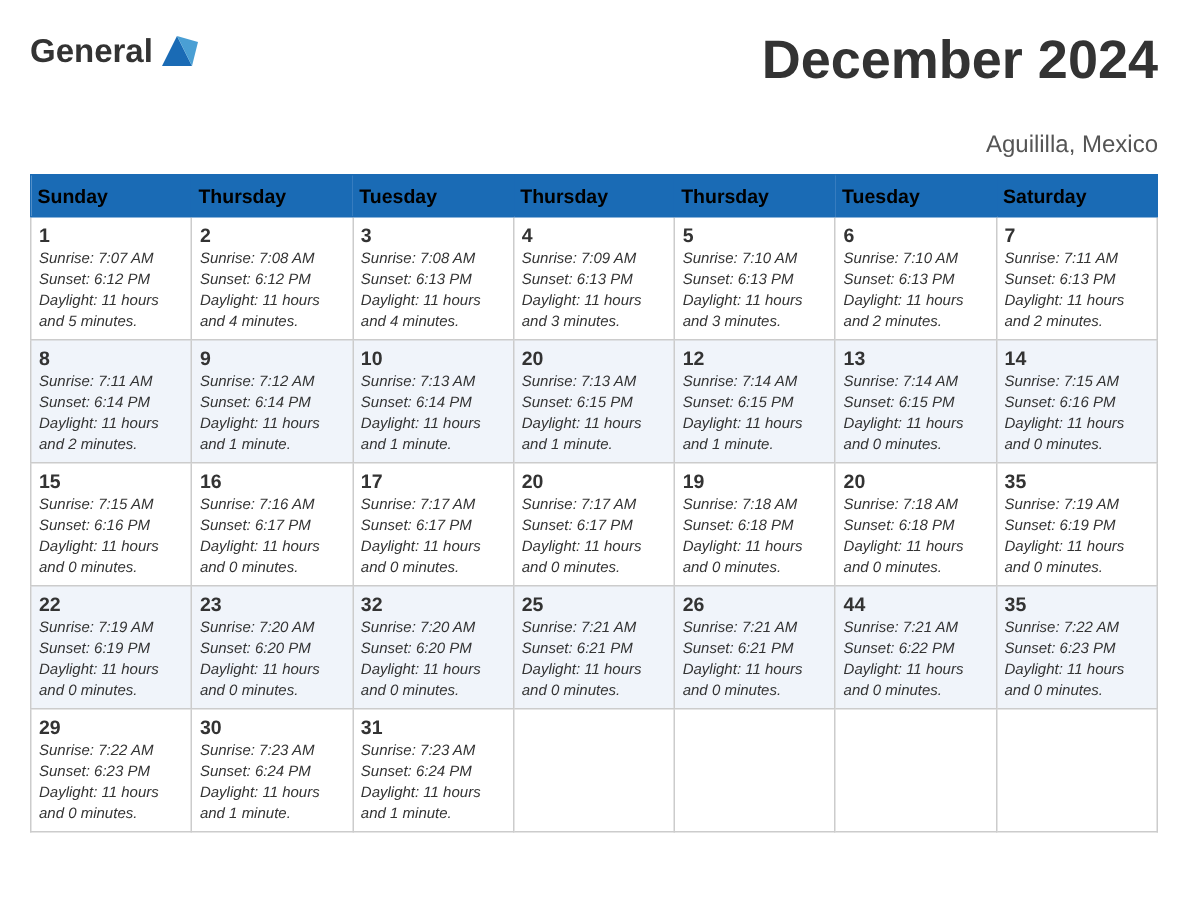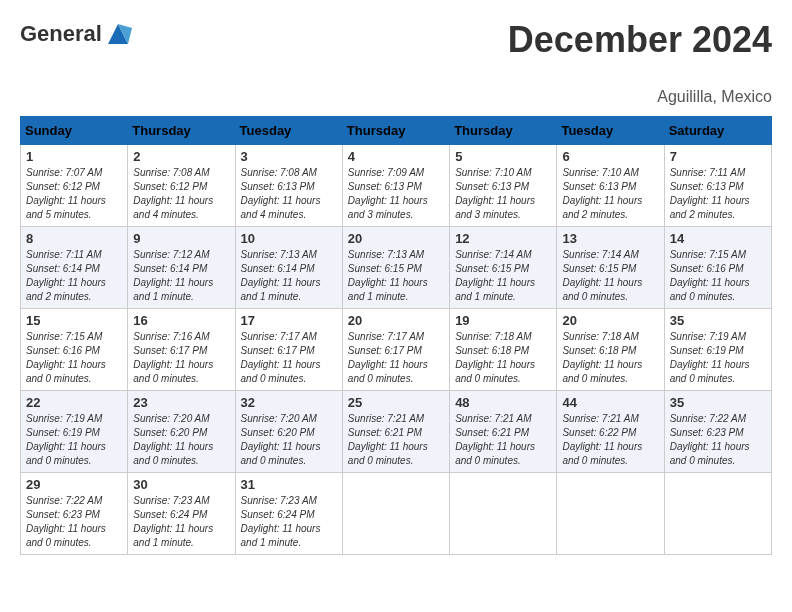--- a/index.html
+++ b/index.html
@@ -216,21 +216,21 @@
         </td>
         <td>
           <span class="day-num">32</span>
           <div class="cell-content">Sunrise: 7:20 AM<br>Sunset: 6:20 PM<br>Daylight: 11 hours and 0 minutes.</div>
         </td>
         <td>
           <span class="day-num">25</span>
           <div class="cell-content">Sunrise: 7:21 AM<br>Sunset: 6:21 PM<br>Daylight: 11 hours and 0 minutes.</div>
         </td>
         <td>
-          <span class="day-num">48</span>
+          <span class="day-num">26</span>
           <div class="cell-content">Sunrise: 7:21 AM<br>Sunset: 6:21 PM<br>Daylight: 11 hours and 0 minutes.</div>
         </td>
         <td>
           <span class="day-num">44</span>
           <div class="cell-content">Sunrise: 7:21 AM<br>Sunset: 6:22 PM<br>Daylight: 11 hours and 0 minutes.</div>
         </td>
         <td>
           <span class="day-num">35</span>
           <div class="cell-content">Sunrise: 7:22 AM<br>Sunset: 6:23 PM<br>Daylight: 11 hours and 0 minutes.</div>
         </td>

